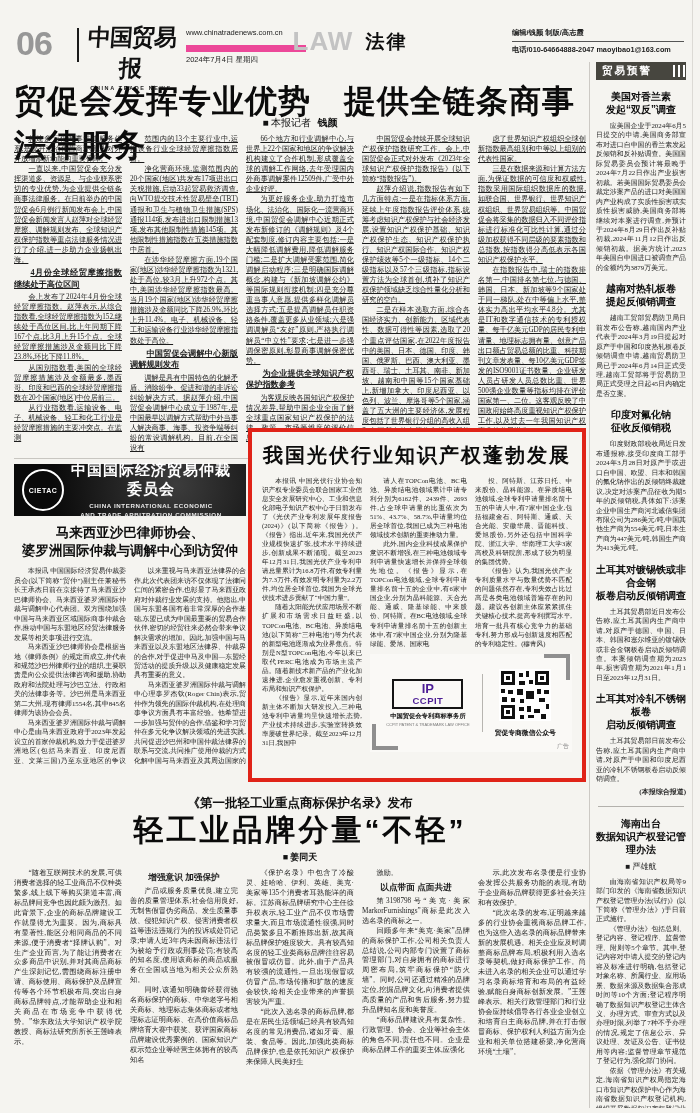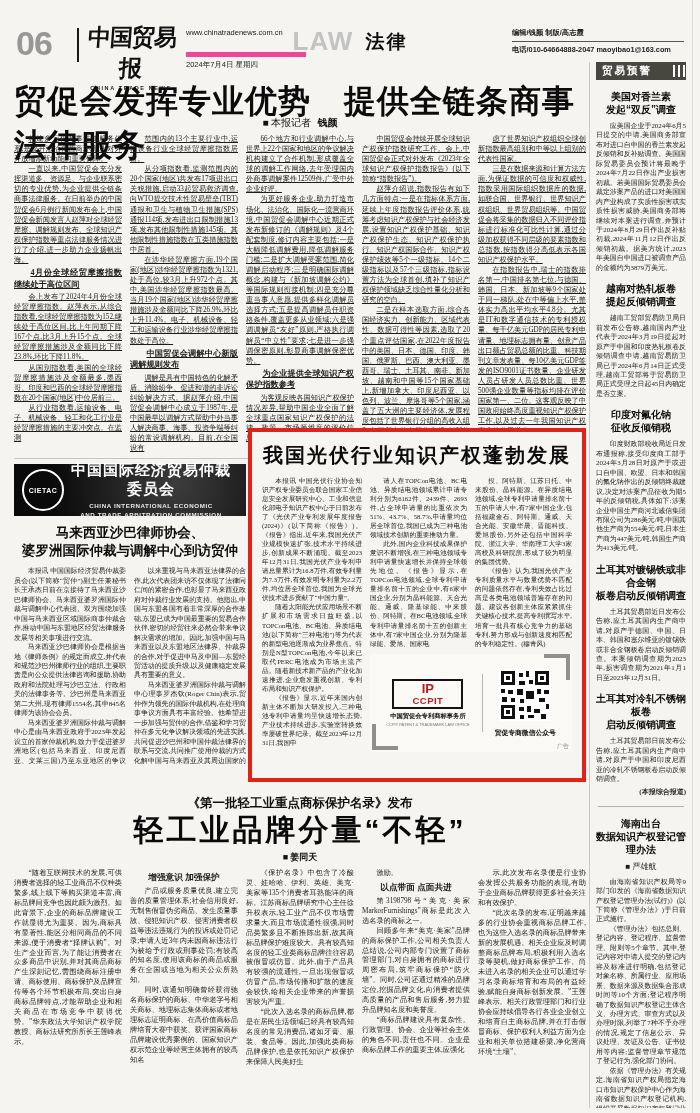--- a/index.html
+++ b/index.html
@@ -8,21 +8,21 @@
   .sans{font-family:"Liberation Sans","DejaVu Sans",sans-serif;}
 
   
   .pagenum{position:absolute;left:16px;top:24px;font:900 34px "Liberation Sans","DejaVu Sans",sans-serif;
            color:#979797;letter-spacing:-1px;}
   .head-vrule{position:absolute;left:77px;top:28px;width:2px;height:34px;background:#1a1a1a;}
   .mast{position:absolute;left:85px;top:22px;width:92px;text-align:center;}
   .mast-cn{font:900 23px "Liberation Serif","DejaVu Serif",serif;transform:skewX(-4deg);letter-spacing:-1px;color:#111;}
   .mast-en{font:700 5.5px "Liberation Sans","DejaVu Sans",sans-serif;letter-spacing:1.6px;color:#222;margin-top:1px;}
   .hmeta{position:absolute;left:186px;top:28px;width:120px;font-size:7.5px;color:#222;}
-  .hmeta .w{padding-bottom:15px;border-bottom:5px solid #ec4899;}
+  .hmeta .w{padding-bottom:8px;border-bottom:7px solid #ec4899;}
   .hmeta .d{padding-top:3px;}
   .section-mark{position:absolute;left:0;top:26px;width:100%;text-align:center;}
   .section-mark .law{font:600 26px "Liberation Sans","DejaVu Sans",sans-serif;color:#c3c3c3;letter-spacing:1px;vertical-align:middle;}
   .section-mark .falv{font:900 19px "Liberation Sans","DejaVu Sans",sans-serif;color:#0e0e0e;margin-left:8px;vertical-align:middle;letter-spacing:2px;}
   .staff{position:absolute;right:16px;top:28px;width:172px;font-size:7.3px;color:#222;font-weight:bold;}
   .staff .s1{padding-bottom:3px;border-bottom:1px solid #555;}
   .staff .s2{padding-top:3px;}
 
   
   .lead-headline{position:absolute;left:14px;top:80px;width:572px;text-align:left;
@@ -57,21 +57,21 @@
          border:4px solid #e02318;background:#f6f5f1;padding:6px 10px;}
   .pv-headline{text-align:center;font:900 20px "Liberation Serif","DejaVu Serif",serif;letter-spacing:2px;margin:4px 0 7px;color:#0c0c0c;}
   .pv-body{display:flex;gap:8px;height:276px;}
   .pv-c1{width:100px;flex:none;overflow:hidden;text-align:justify;font-size:6.6px;line-height:1.37;}
   .pv-right{flex:1;display:flex;flex-direction:column;}
   .pv-cols{display:flex;gap:8px;height:172px;font-size:6.6px;line-height:1.37;}
   .pv-ad{position:relative;flex:1;margin-top:6px;background:#faf9f6;display:flex;align-items:center;justify-content:center;gap:12px;}
   .br-tr{position:absolute;top:0;right:2px;width:22px;height:22px;border-top:4px solid #8f8f8f;border-right:4px solid #8f8f8f;}
   .br-bl{position:absolute;bottom:2px;left:2px;width:22px;height:22px;border-bottom:4px solid #8f8f8f;border-left:4px solid #8f8f8f;}
   .ip-group{text-align:center;}
-  .ip-box{display:inline-block;border:2.5px solid #141414;padding:1px 18px;font:900 13px "Liberation Sans",sans-serif;color:#b91c1c;line-height:1.1;}
+  .ip-box{display:inline-block;border:2.5px solid #141414;padding:1px 18px;font:900 13px "Liberation Sans",sans-serif;color:#4c1d95;line-height:1.1;}
   .ip-box .ccpit{font-size:9.5px;letter-spacing:.5px;}
   .firm-cn{font:700 6.3px "Liberation Sans",sans-serif;margin-top:3px;color:#111;}
   .firm-en{font:400 4px "Liberation Sans",sans-serif;color:#777;margin-top:1px;}
   .ad-vline{width:1px;height:58px;background:#b7b5b0;}
   .qr-group{text-align:center;}
   .qr-caption{font:700 6.8px "Liberation Sans",sans-serif;margin-top:3px;color:#111;}
   .ad-label{position:absolute;right:3px;bottom:1px;font-size:6px;color:#8a8a8a;}
 
   
   .li-kicker{position:absolute;left:14px;top:795px;width:572px;text-align:center;
@@ -129,21 +129,21 @@
     <div class="col">
         <p class="blk p">构建多元化商事法律服务体系,是提升法治化营商环境,为对外开放增添新动能的重要保障。</p>
         <p class="blk p">一直以来,中国贸促会充分发挥渠道多、资源足、与企业联系密切的专业优势,为企业提供全链条商事法律服务。在日前举办的中国贸促会6月例行新闻发布会上,中国贸促会新闻发言人赵萍对全球经贸摩擦、调解规则发布、全球知识产权保护指数等重点法律服务情况进行了介绍,进一步助力企业扬帆出海。</p>
         <p class="blk sub">4月份全球经贸摩擦指数继续处于高位区间</p>
         <p class="blk p">会上发布了2024年4月份全球经贸摩擦指数。赵萍表示,从综合指数看,全球经贸摩擦指数为152,继续处于高位区间,比上年同期下降167个点,比3月上升15个点。全球经贸摩擦措施涉及金额同比下降23.8%,环比下降11.8%。</p>
         <p class="blk p">从国别指数看,美国的全球经贸摩擦措施涉及金额最多,墨西哥、印度和巴西的全球经贸摩擦指数在20个国家(地区)中位居前三。</p>
         <p class="blk p">从行业指数看,运输设备、电子、机械设备、轻工和化工行业是经贸摩擦措施的主要冲突点。在监测</p>
       </div>
     <div class="col">
         <p class="blk p">范围内的13个主要行业中,运输设备行业全球经贸摩擦指数居首。</p>
-        <p class="blk p">从分项指数看,监测范围内的20个国家(地区)共发布17项进出口关税措施,启动33起贸易救济调查,向WTO提交技术性贸易壁垒(TBT)通报和卫生与植物卫生措施(SPS)通报114项,发布进出口限制措施13项,发布其他限制性措施145项。其他限制性措施指数在五类措施指数中居首。</p>
+        <p class="blk p">净化营商环境,监测范围内的20个国家(地区)共发布17项进出口关税措施,启动33起贸易救济调查,向WTO提交技术性贸易壁垒(TBT)通报和卫生与植物卫生措施(SPS)通报114项,发布进出口限制措施13项,发布其他限制性措施145项。其他限制性措施指数在五类措施指数中居首。</p>
         <p class="blk p">在涉华经贸摩擦方面,19个国家(地区)涉华经贸摩擦指数为1321,处于高位,较3月上升972个点。其中,美国涉华经贸摩擦指数最高。当月19个国家(地区)涉华经贸摩擦措施涉及金额同比下降26.9%,环比上升11.4%。电子、机械设备、轻工和运输设备行业涉华经贸摩擦指数处于高位。</p>
         <p class="blk sub">中国贸促会调解中心新版调解规则发布</p>
         <p class="blk p">调解是具有中国特色的化解矛盾、消除纷争、促进和谐的非诉讼纠纷解决方式。据赵萍介绍,中国贸促会调解中心成立于1987年,是中国最早以调解方式帮助中外当事人解决商事、海事、投资争端等纠纷的常设调解机构。目前,在全国设有</p>
       </div>
     <div class="col">
         <p class="blk p">66个地方和行业调解中心,与世界上22个国家和地区的争议解决机构建立了合作机制,形成覆盖全球的调解工作网络,去年受理国内外商事调解案件12509件,广受中外企业好评。</p>
         <p class="blk p">为更好服务企业,助力打造市场化、法治化、国际化一流营商环境,中国贸促会调解中心近期正式发布新修订的《调解规则》及4个配套制度,修订内容主要包括:一是大幅降低调解费用,降低调解服务门槛;二是扩大调解受案范围,简化调解启动程序;三是明确国际调解概念,构建与《新加坡调解公约》等国际规则衔接机制;四是充分尊重当事人意愿,提供多样化调解员选择方式;五是提高调解员任职资格条件,覆盖更多从业领域;六是强调调解员“友好”原则,严格执行调解员“中立性”要求;七是进一步强调保密原则,彰显商事调解保密优势。</p>
         <p class="blk sub">为企业提供全球知识产权保护指数参考</p>
         <p class="blk p">为客观反映各国知识产权保护情况差异,帮助中国企业全面了解全球重点国家知识产权保护的法律、政策、市场等维度的评价信息,</p>
       </div>

